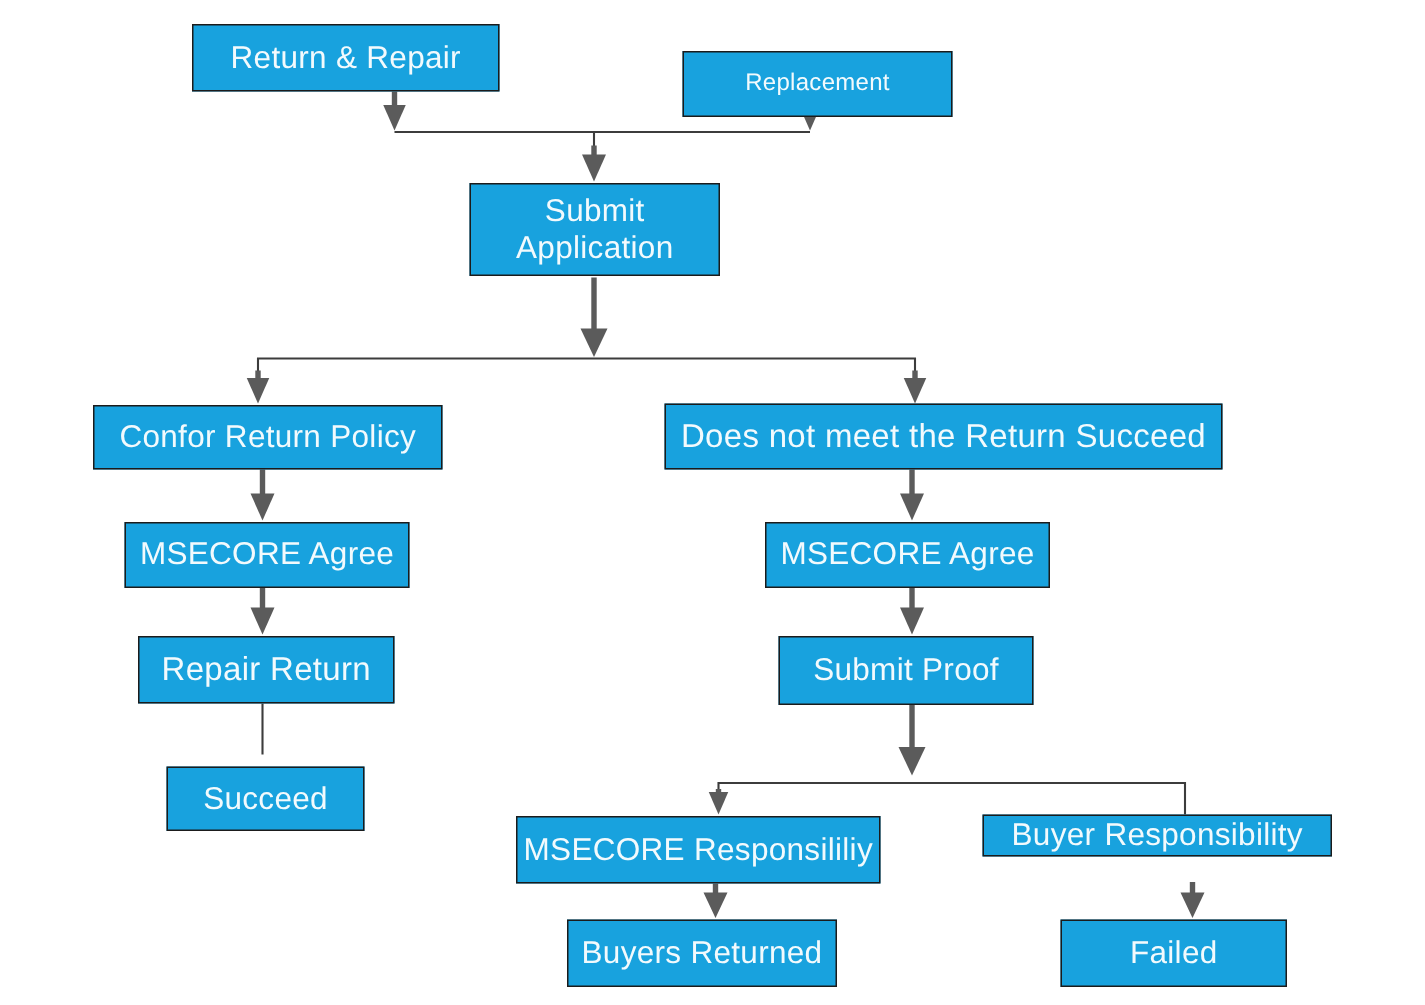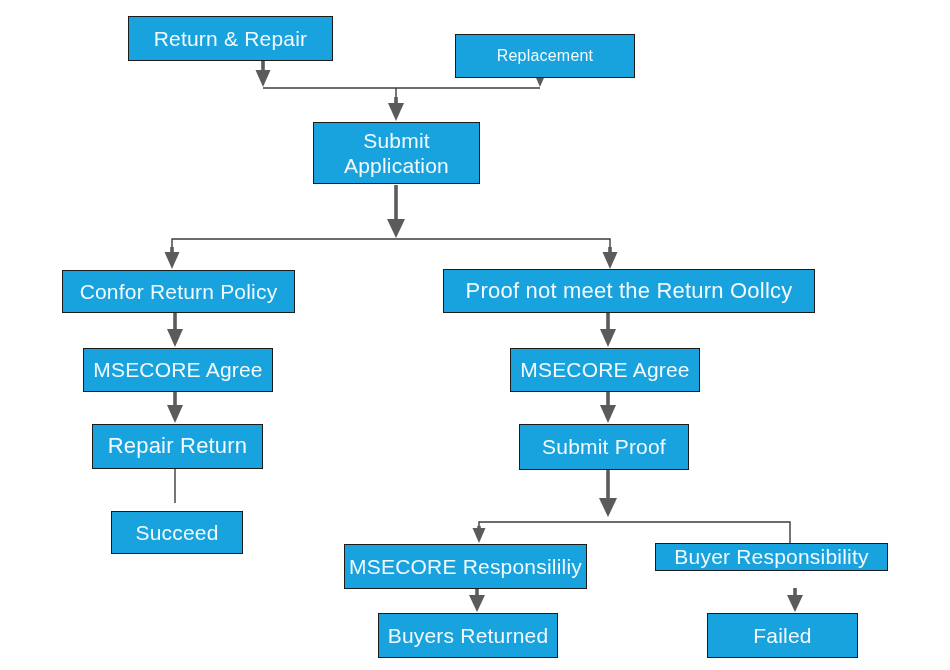--- a/index.html
+++ b/index.html
@@ -145,21 +145,21 @@
 
   <div class="node fs21" style="left:313px;top:122px;width:167px;height:62px">
     <span>Submit Application</span>
   </div>
 
   <div class="node fs21" style="left:62px;top:270px;width:233px;height:43px">
     <span>Confor Return Policy</span>
   </div>
 
   <div class="node fs22" style="left:443px;top:269px;width:372px;height:44px">
-    <span>Proof not meet the Return Oollcy</span>
+    <span>Does not meet the Return Succeed</span>
   </div>
 
   <div class="node fs21" style="left:83px;top:348px;width:190px;height:44px">
     <span>MSECORE Agree</span>
   </div>
 
   <div class="node fs21" style="left:510px;top:348px;width:190px;height:44px">
     <span>MSECORE Agree</span>
   </div>
 

